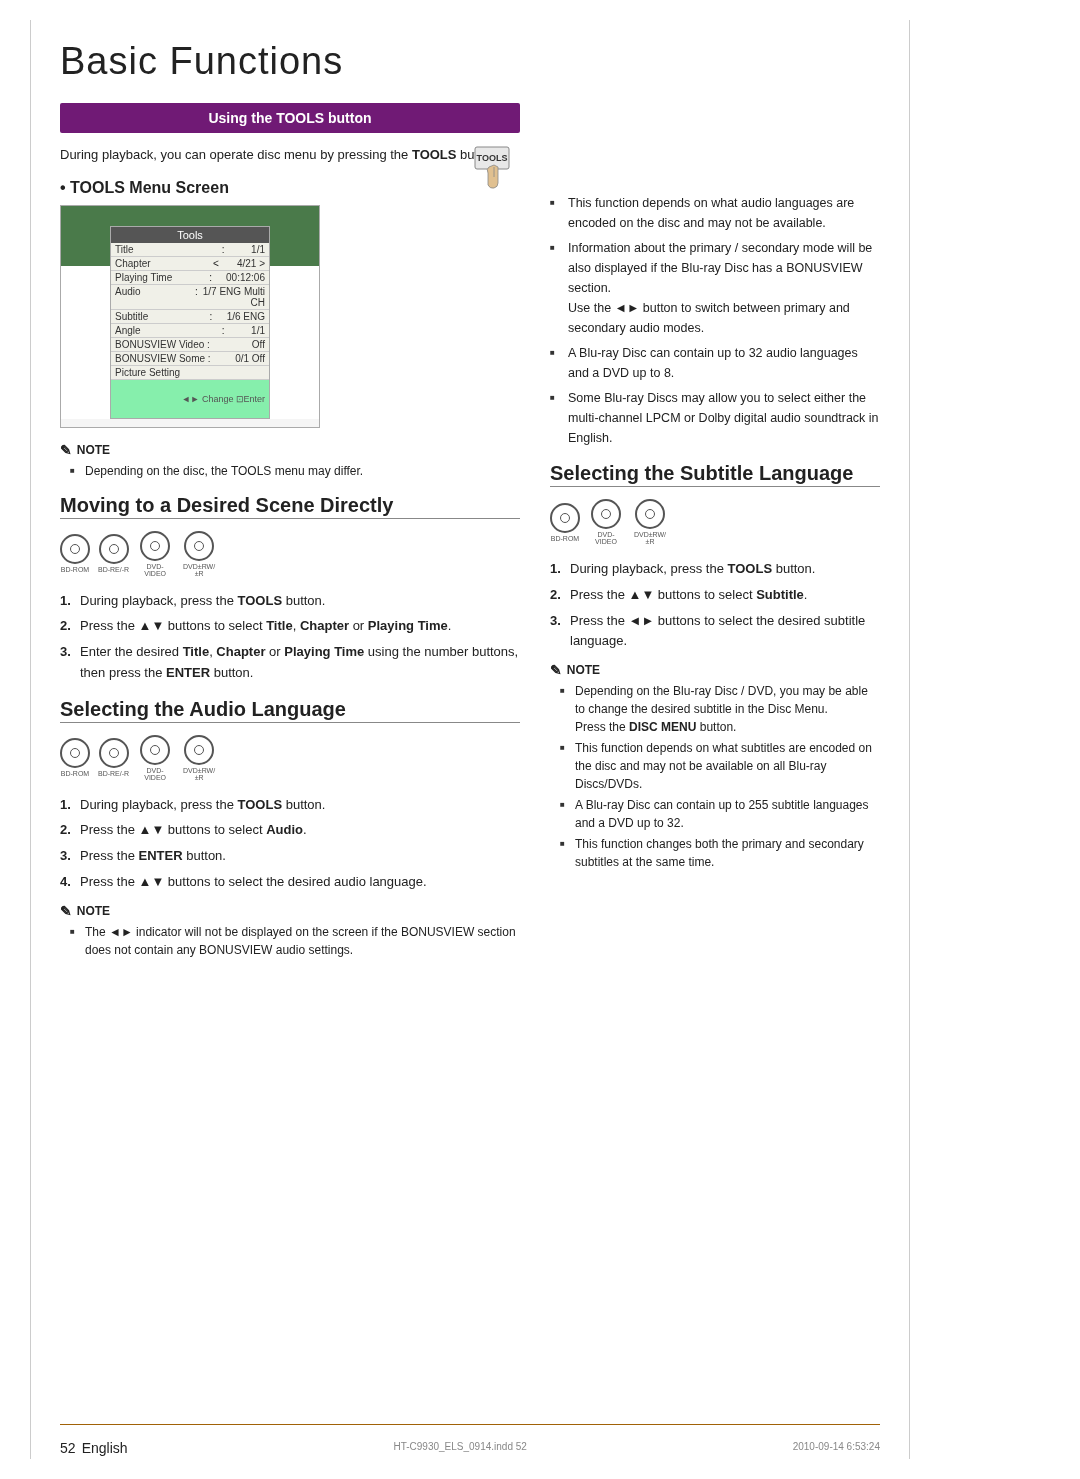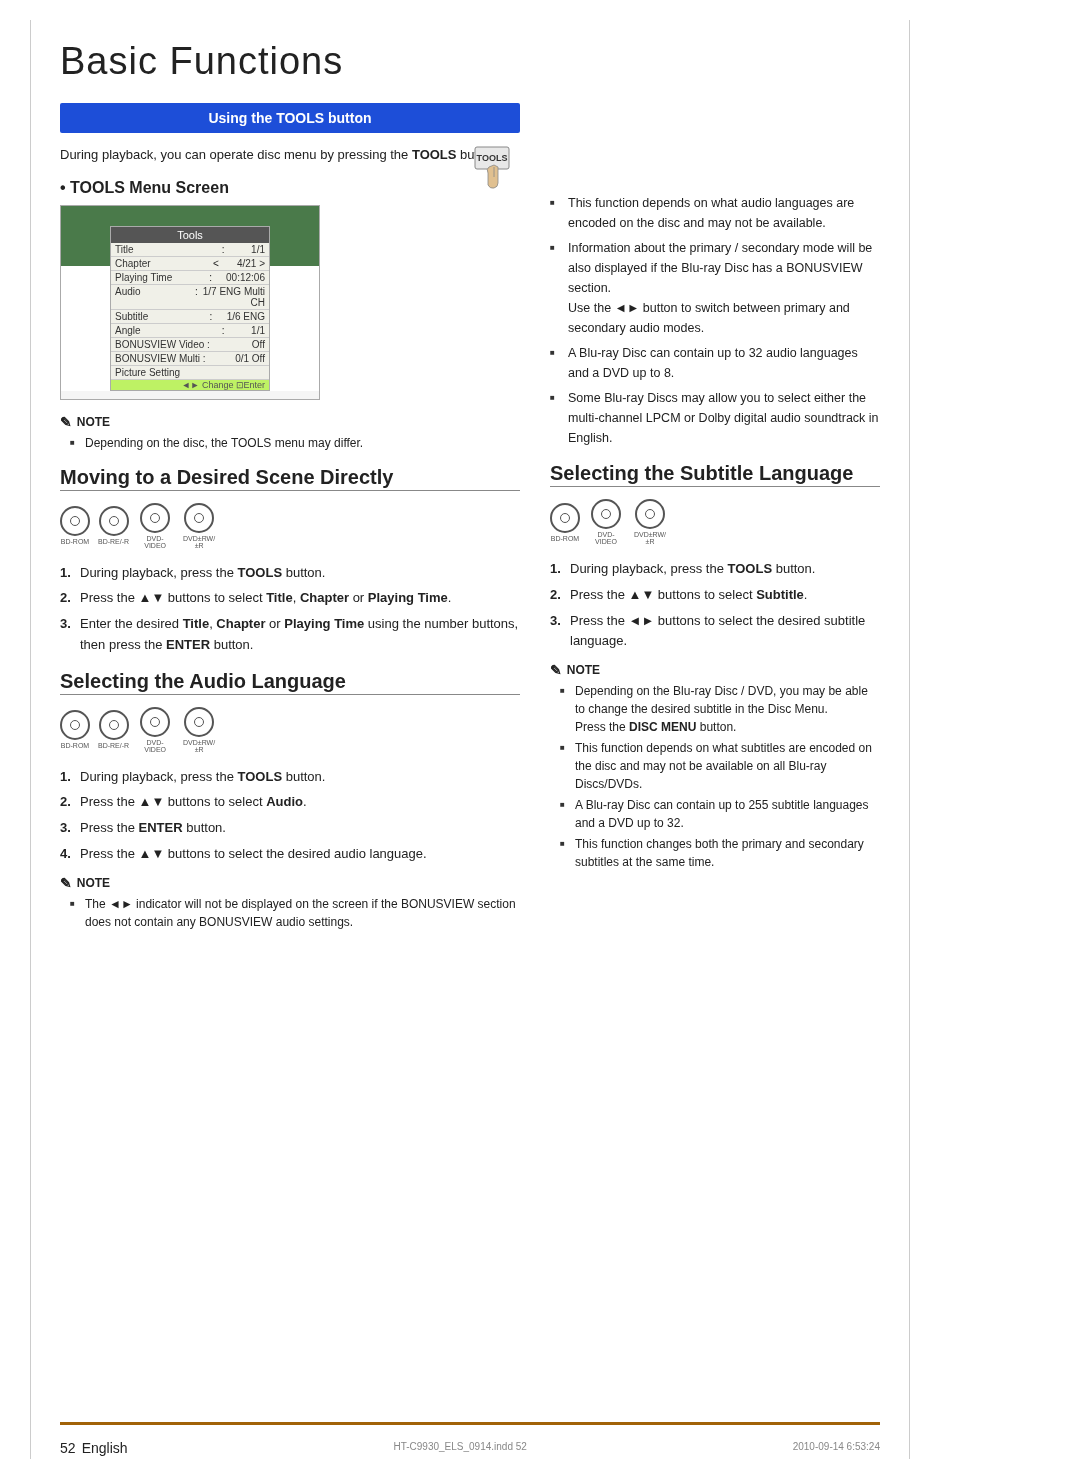--- a/index.html
+++ b/index.html
@@ -49,21 +49,21 @@
     }
     .left-col {
       width: 460px;
       flex-shrink: 0;
     }
     .right-col {
       flex: 1;
     }
     
     .tools-box {
-      background: #1d4ed8;
+      background: #701a75;
       color: #fff;
       text-align: center;
       padding: 7px 17px;
       font-weight: bold;
       font-size: 14px;
       margin-bottom: 12px;
       border-radius: 2px;
     }
     .tools-intro {
       font-size: 13px;
@@ -110,23 +110,23 @@
     .tmt-row {
       display: flex;
       border-bottom: 1px solid #ccc;
       padding: 1px 4px;
       font-size: 10px;
       justify-content: space-between;
     }
     .tmt-row .label { color: #333; min-width: 80px; }
     .tmt-row .value { color: #333; text-align: right; }
     .tmt-footer {
-      background: #bef264;
+      background: #86efac;
       text-align: right;
-      padding: 0 4px;
+      padding: 14px 4px;
       font-size: 9px;
       color: #555;
     }
     
     .note-section {
       margin-bottom: 14px;
     }
     .note-title {
       display: flex;
       align-items: center;
@@ -227,21 +227,21 @@
     }
     
     .page-footer {
       position: absolute;
       bottom: 20px;
       left: 60px;
       right: 60px;
       display: flex;
       justify-content: space-between;
       align-items: center;
-      border-top: 3px solid #a16207;
+      border-top: 1px solid #a16207;
       padding-top: 8px;
     }
     .page-number {
       font-size: 22px;
       font-weight: bold;
     }
     .page-number span {
       font-size: 14px;
       font-weight: normal;
     }
@@ -336,21 +336,21 @@
               <span class="label">Angle</span>
               <span>:</span>
               <span class="value">1/1</span>
             </div>
           <div class="tmt-row">
               <span class="label">BONUSVIEW Video :</span>
               <span></span>
               <span class="value">Off</span>
             </div>
           <div class="tmt-row">
-              <span class="label">BONUSVIEW Multi :</span>
+              <span class="label">BONUSVIEW Some :</span>
               <span></span>
               <span class="value">0/1 Off</span>
             </div>
           <div class="tmt-row">
               <span class="label">Picture Setting</span>
               <span></span>
               <span class="value"></span>
             </div>
           <div class="tmt-footer">◄► Change  ⊡Enter</div>
         </div>

